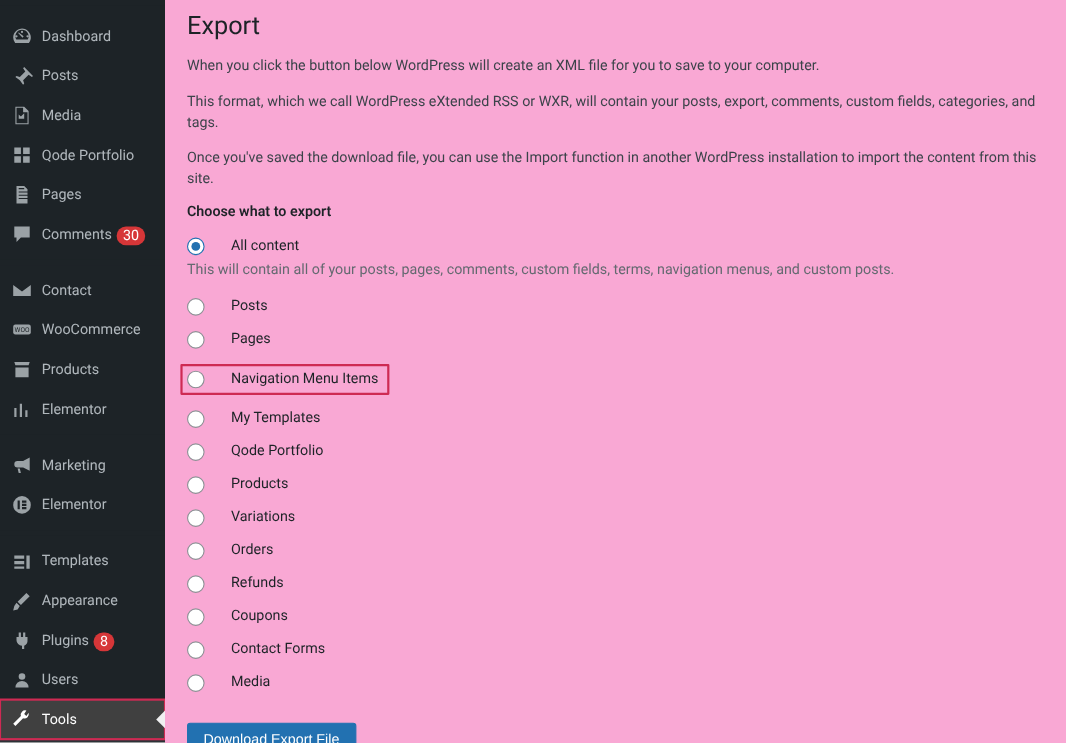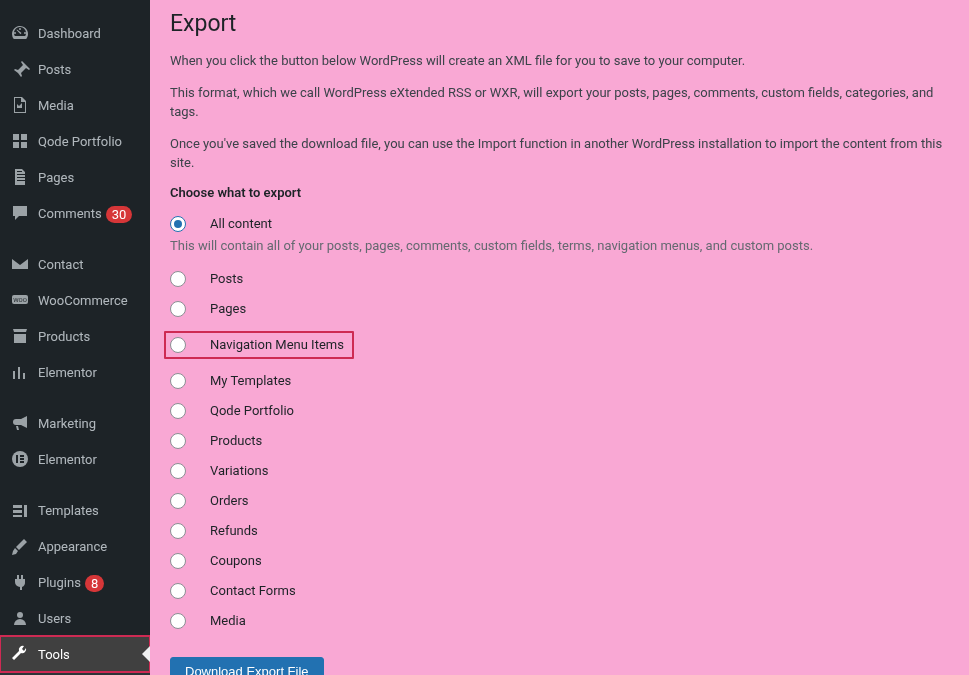--- a/index.html
+++ b/index.html
@@ -230,21 +230,21 @@
       <span>Tools</span>
     </div>
     <div class="submenu">
       <div class="sub-item">Available Tools</div>
     </div>
   </div>
 
 <div id="wpbody">
   <h1>Export</h1>
   <p class="desc">When you click the button below WordPress will create an XML file for you to save to your computer.</p>
-  <p class="desc">This format, which we call WordPress eXtended RSS or WXR, will export your posts, pages, comments, custom fields, categories, and tags.</p>
+  <p class="desc">This format, which we call WordPress eXtended RSS or WXR, will contain your posts, export, comments, custom fields, categories, and tags.</p>
   <p class="desc">Once you've saved the download file, you can use the Import function in another WordPress installation to import the content from this site.</p>
   <h2>Choose what to export</h2>
 
   <div class="option-row">
     <input type="radio" name="content" checked="" style="">
     <span class="option-label">All content</span>
   </div>
   <p class="option-desc">This will contain all of your posts, pages, comments, custom fields, terms, navigation menus, and custom posts.</p>
 
   <div id="options-list">

